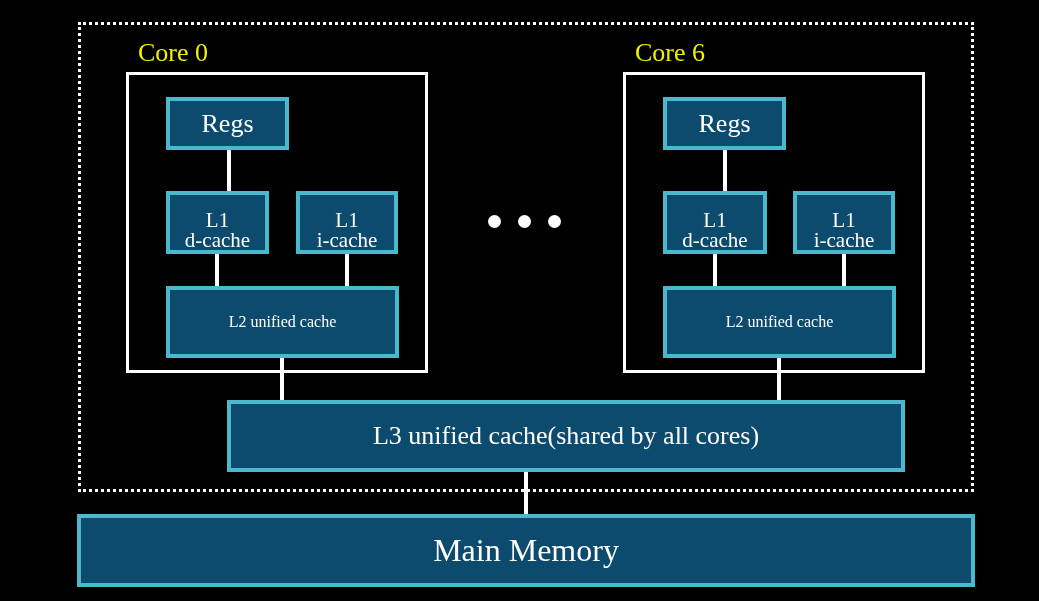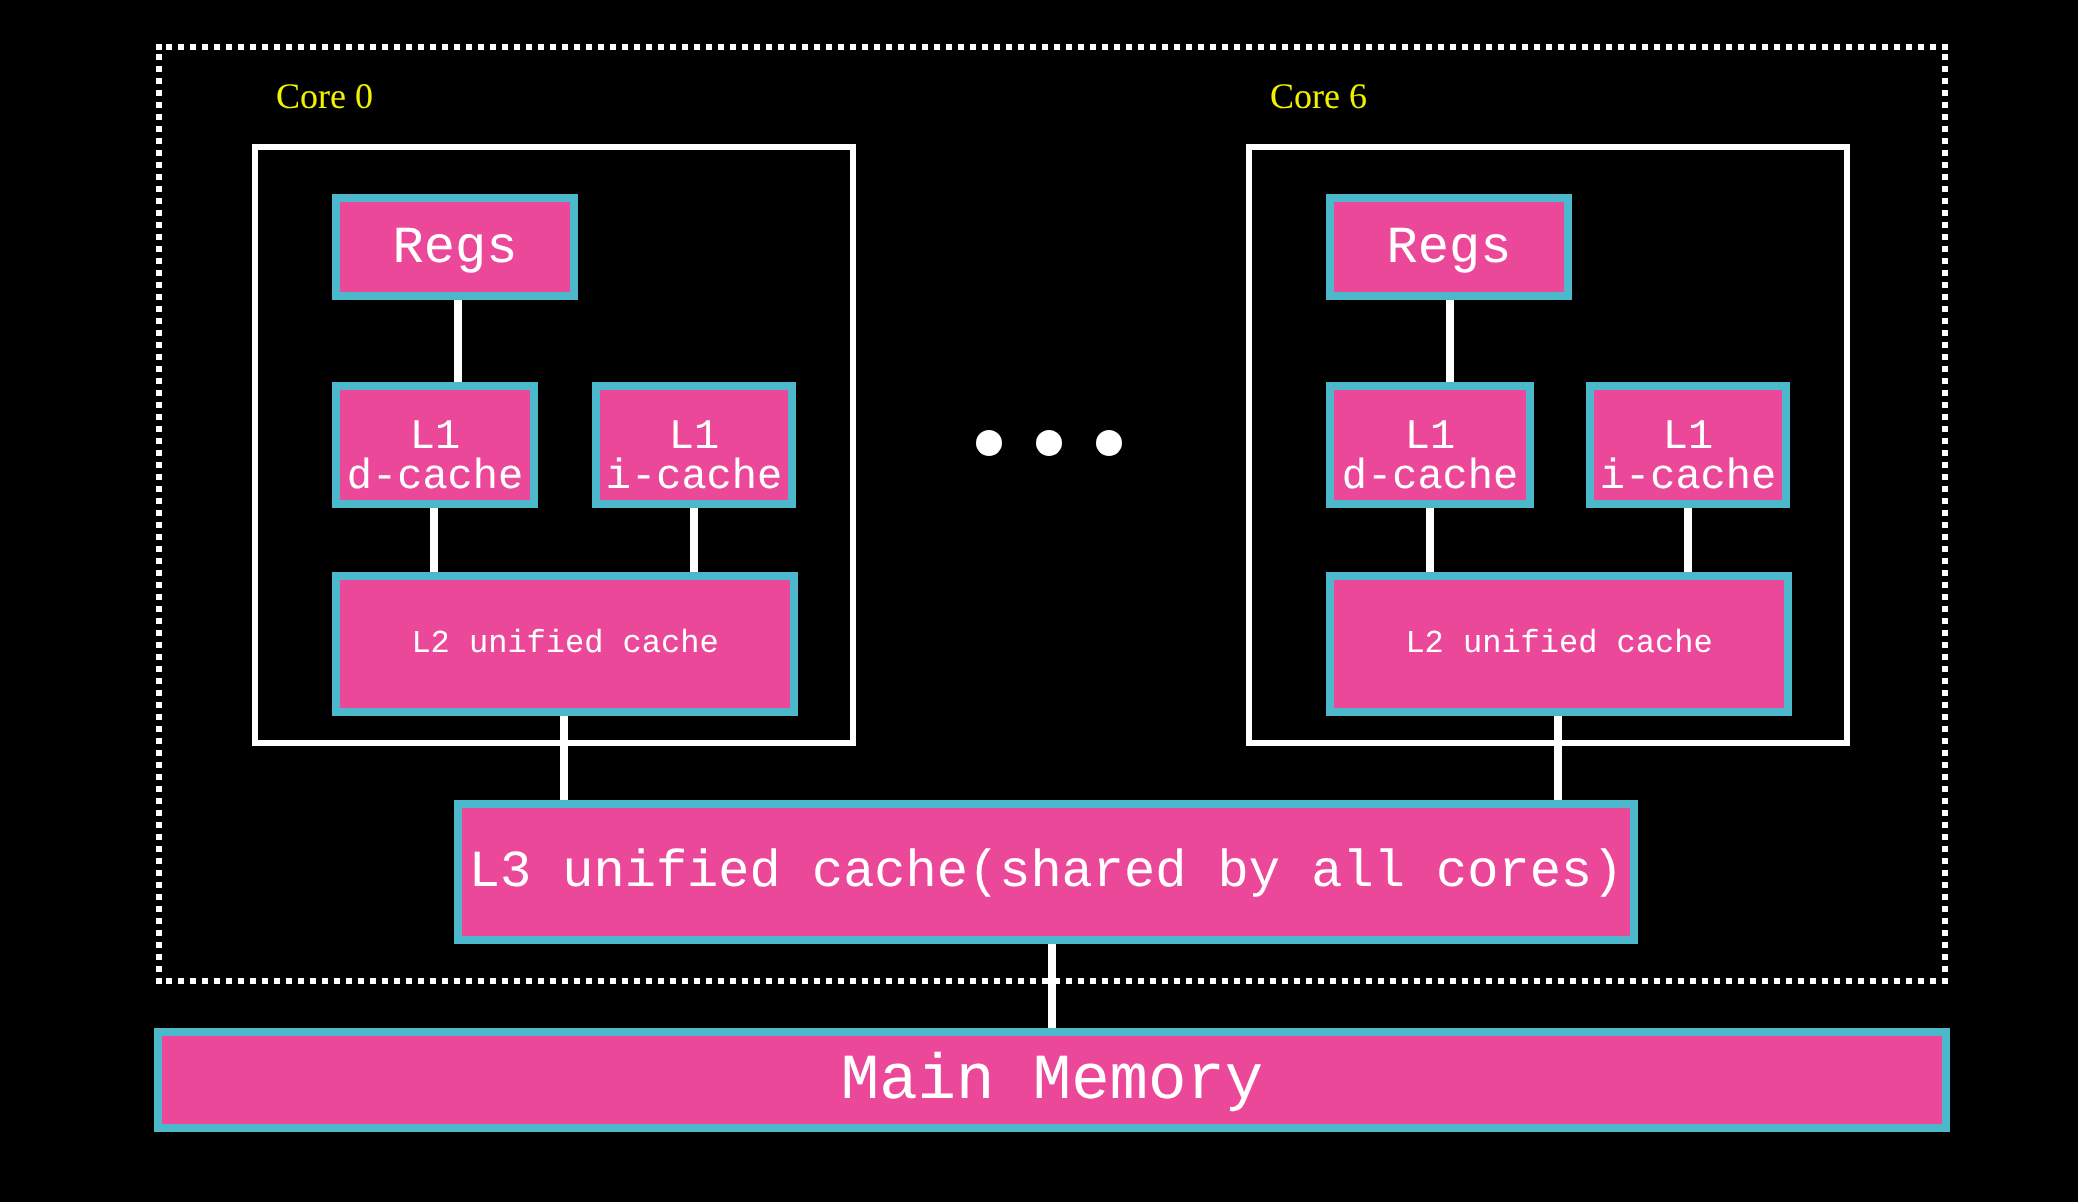--- a/index.html
+++ b/index.html
@@ -2,22 +2,22 @@
 <html><head>
 <meta charset="utf-8">
 <style>
   html, body { margin: 0; padding: 0; background: #000; }
   body { width: 1039px; height: 601px; position: relative; overflow: hidden;
          font-family: "DejaVu Serif", "Liberation Serif", serif; color: #fff; }
   .abs { position: absolute; box-sizing: border-box; }
   .dotted { border: 3px dotted #fff; }
   .core { border: 3px solid #fff; }
   .cbox { border: 4px solid #4bb8cc; display: flex; align-items: center; justify-content: center;
-          text-align: center; color: #fff; font-family: Liberation Mono, monospace; background: #ec4899; }
-  .lbl { font-family: "Liberation Serif", serif; color: #f2f200; font-size: 18px; text-align: center; }
+          text-align: center; color: #fff; font-family: Liberation Serif, serif; background: #0c4a6e; }
+  .lbl { font-family: "Liberation Serif", serif; color: #f2f200; font-size: 26px; text-align: center; }
   .t-regs { font-size: 26px; }
   .t-l1 { font-size: 21px; line-height: 20px; align-items: flex-end; }
   .t-l2 { font-size: 16px; }
   .t-l3 { font-size: 26px; }
   .t-mm { font-size: 32px; }
   .vline { background: #fff; width: 4px; }
   .dot { width: 13px; height: 13px; border-radius: 50%; background: #fff; }
 </style>
 </head>
 <body>
@@ -65,16 +65,16 @@
   <div>
       <div>L1</div>
   <div>i-cache</div>
     </div>
 </div>
 <div class="abs vline" style="left:713px; top:254px; height:34px;"></div>
 <div class="abs vline" style="left:842px; top:254px; height:34px;"></div>
 <div class="abs cbox t-l2" style="left:663px; top:286px; width:233px; height:72px;">L2 unified cache</div>
 <div class="abs vline" style="left:777px; top:358px; height:45px;"></div>
 
-<div class="abs cbox t-l3" style="left:227px; top:400px; width:592px; height:72px;">L3 unified cache(shared by all cores)</div>
+<div class="abs cbox t-l3" style="left:227px; top:400px; width:678px; height:72px;">L3 unified cache(shared by all cores)</div>
 <div class="abs vline" style="left:524px; top:472px; height:45px;"></div>
 
-<div class="abs cbox t-mm" style="left:77px; top:514px; width:898px; height:52px;">Main Memory</div>
+<div class="abs cbox t-mm" style="left:77px; top:514px; width:898px; height:73px;">Main Memory</div>
 
 </body></html>

